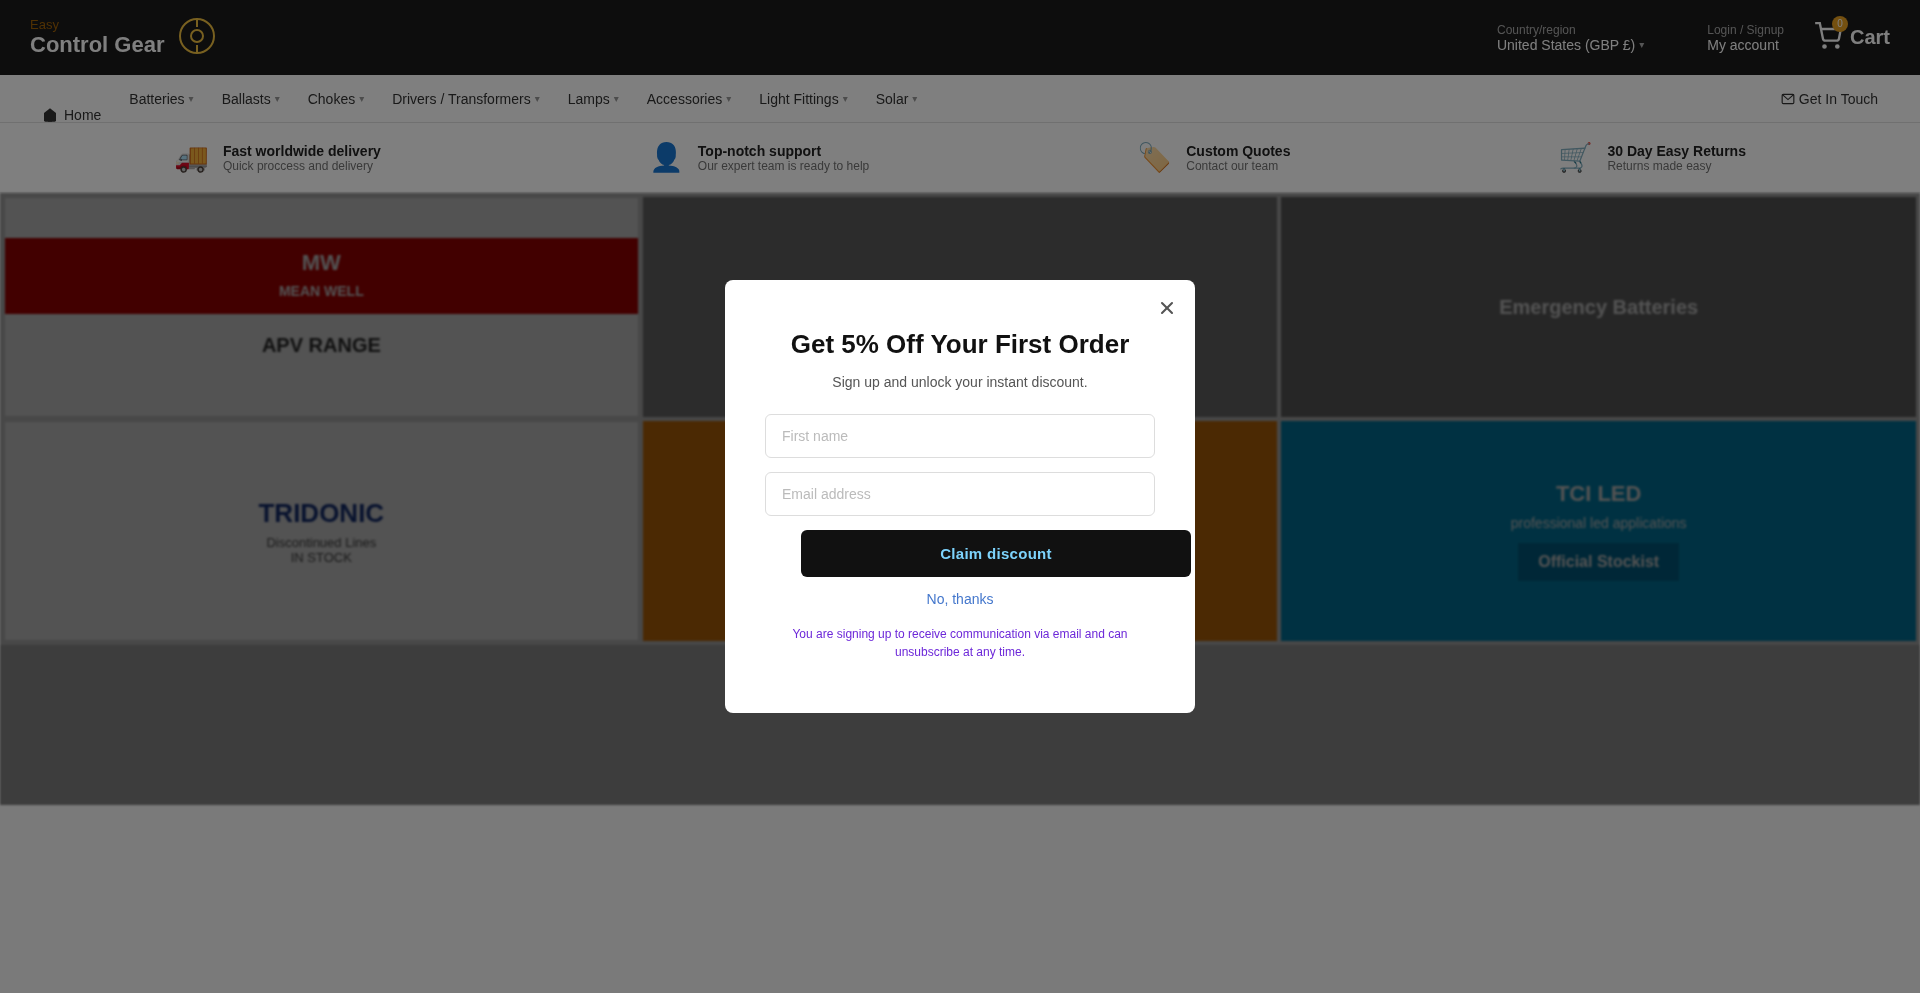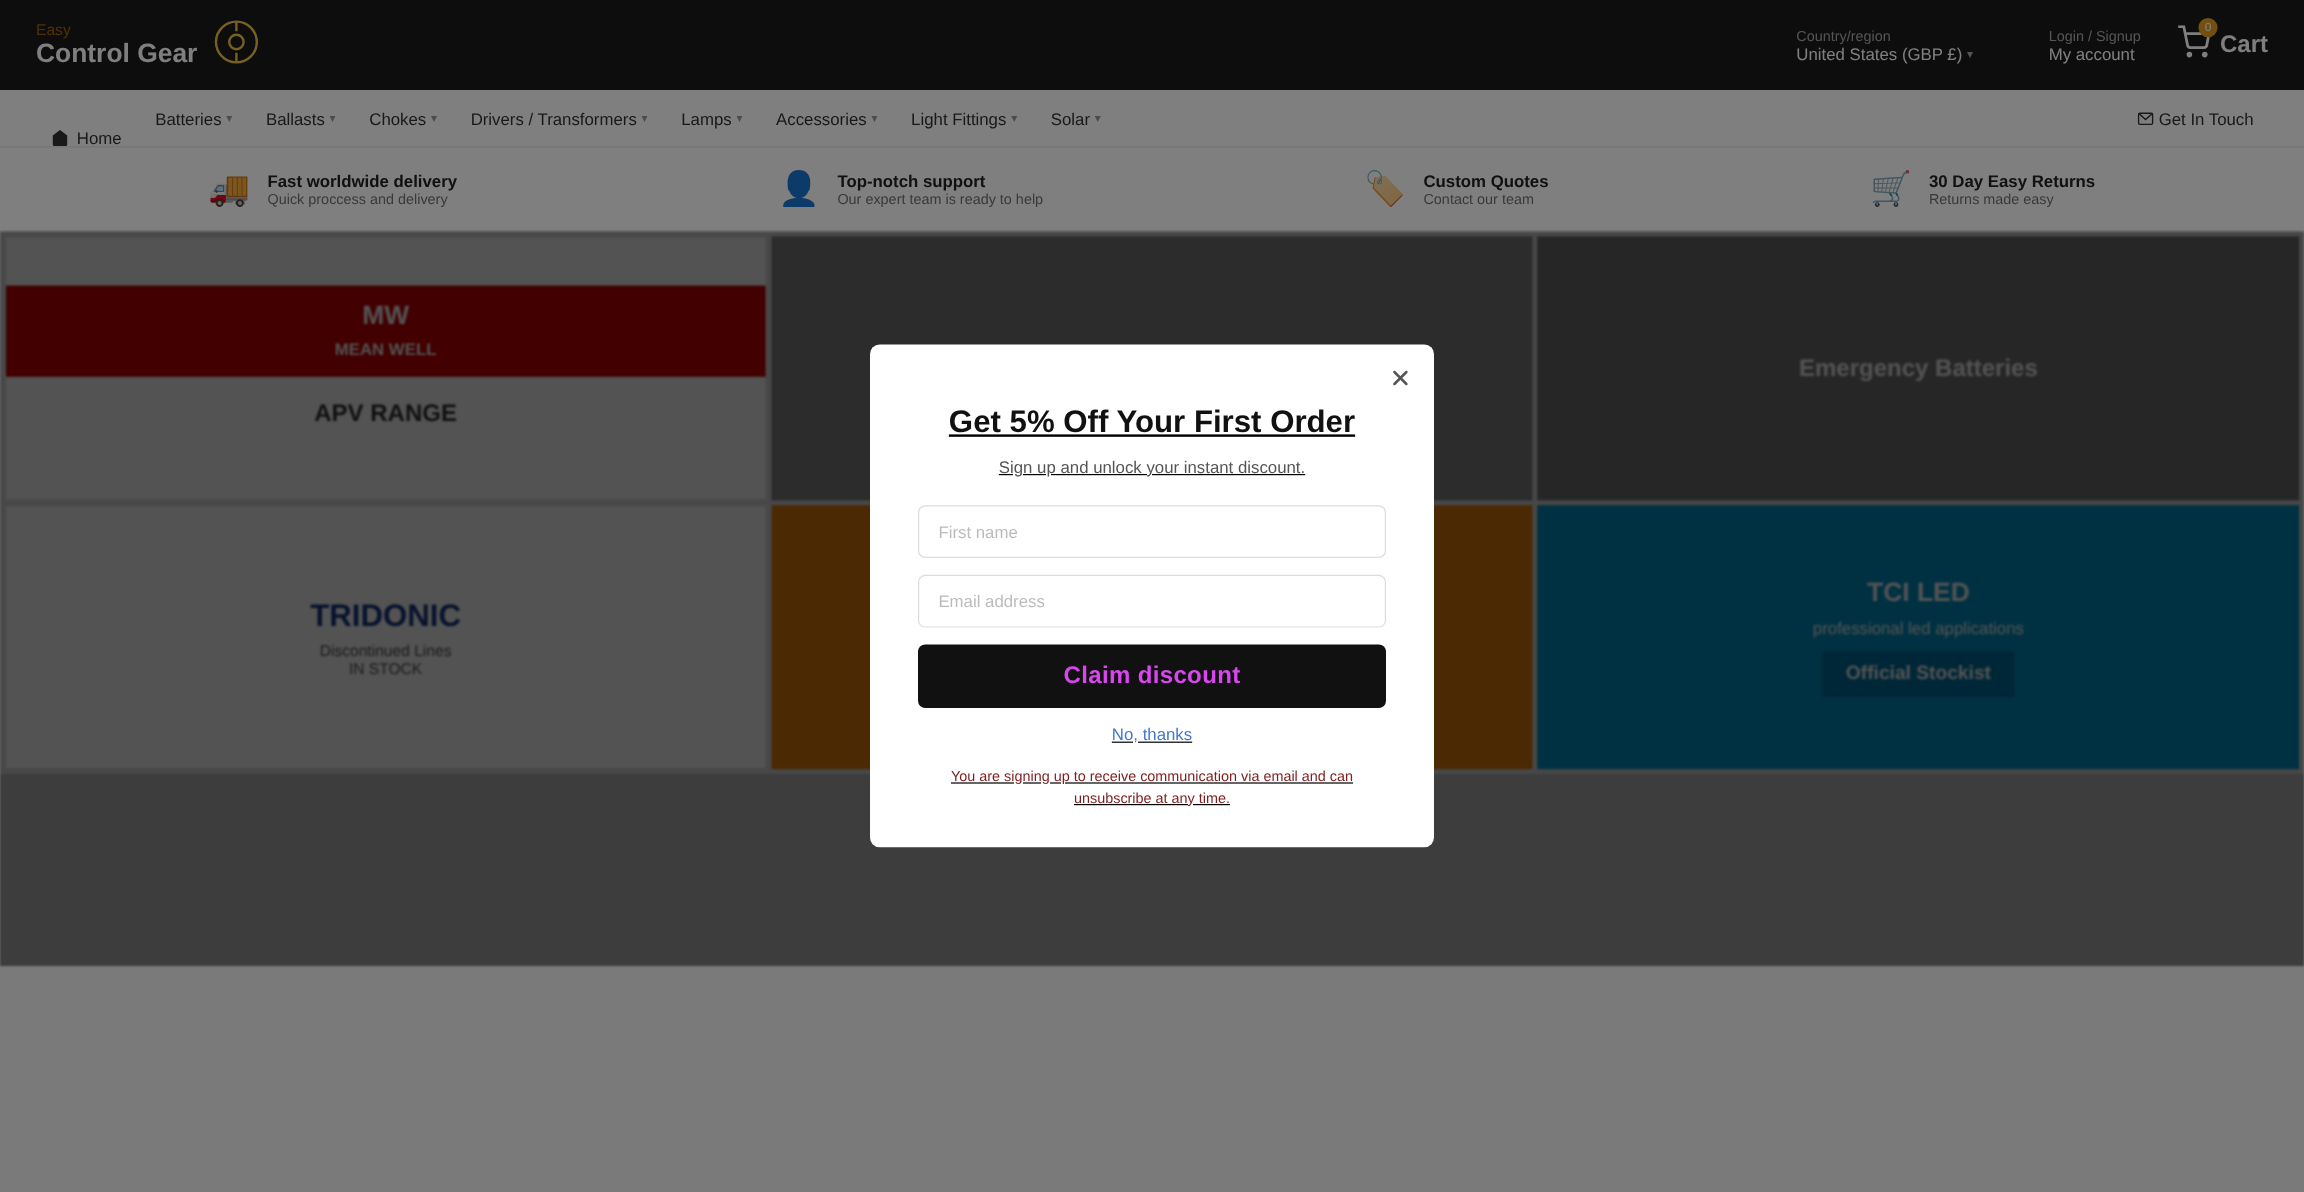--- a/index.html
+++ b/index.html
@@ -124,27 +124,26 @@
       z-index: 100;
       display: flex;
       align-items: center;
       justify-content: center;
     }
 
     
     .modal {
       background: white;
       border-radius: 8px;
-      padding: 48px 40px 32px;
+      padding: 48px 40px 52px;
       width: 470px;
       max-width: 95vw;
       position: relative;
       z-index: 101;
       text-align: center;
-      text-decoration: underline;
     }
     .modal-close {
       position: absolute;
       top: 14px;
       right: 14px;
       background: none;
       border: none;
       font-size: 20px;
       cursor: pointer;
       color: #555;
@@ -175,43 +174,44 @@
       font-size: 14px;
       color: #333;
       margin-bottom: 14px;
       outline: none;
     }
     .modal-input::placeholder { color: #bbb; }
     .modal-btn {
       width: 100%;
       padding: 15px;
       background: #111;
-      color: #d946ef;
+      color: #7dd3fc;
       border: none;
       border-radius: 6px;
-      font-size: 20px;
+      font-size: 15px;
       font-weight: bold;
       cursor: pointer;
       margin-bottom: 14px;
       letter-spacing: 0.3px;
+      margin-left: 36px;
     }
     .modal-no-thanks {
       background: none;
       border: none;
       color: #4477cc;
       font-size: 14px;
       cursor: pointer;
       margin-bottom: 18px;
       display: block;
       width: 100%;
       text-align: center;
     }
     .modal-disclaimer {
       font-size: 12px;
-      color: #7f1d1d;
+      color: #6d28d9;
       line-height: 1.5;
     }
 
     
     .page-wrapper {
       position: relative;
       min-height: 993px;
     }
   </style>
 </head>

